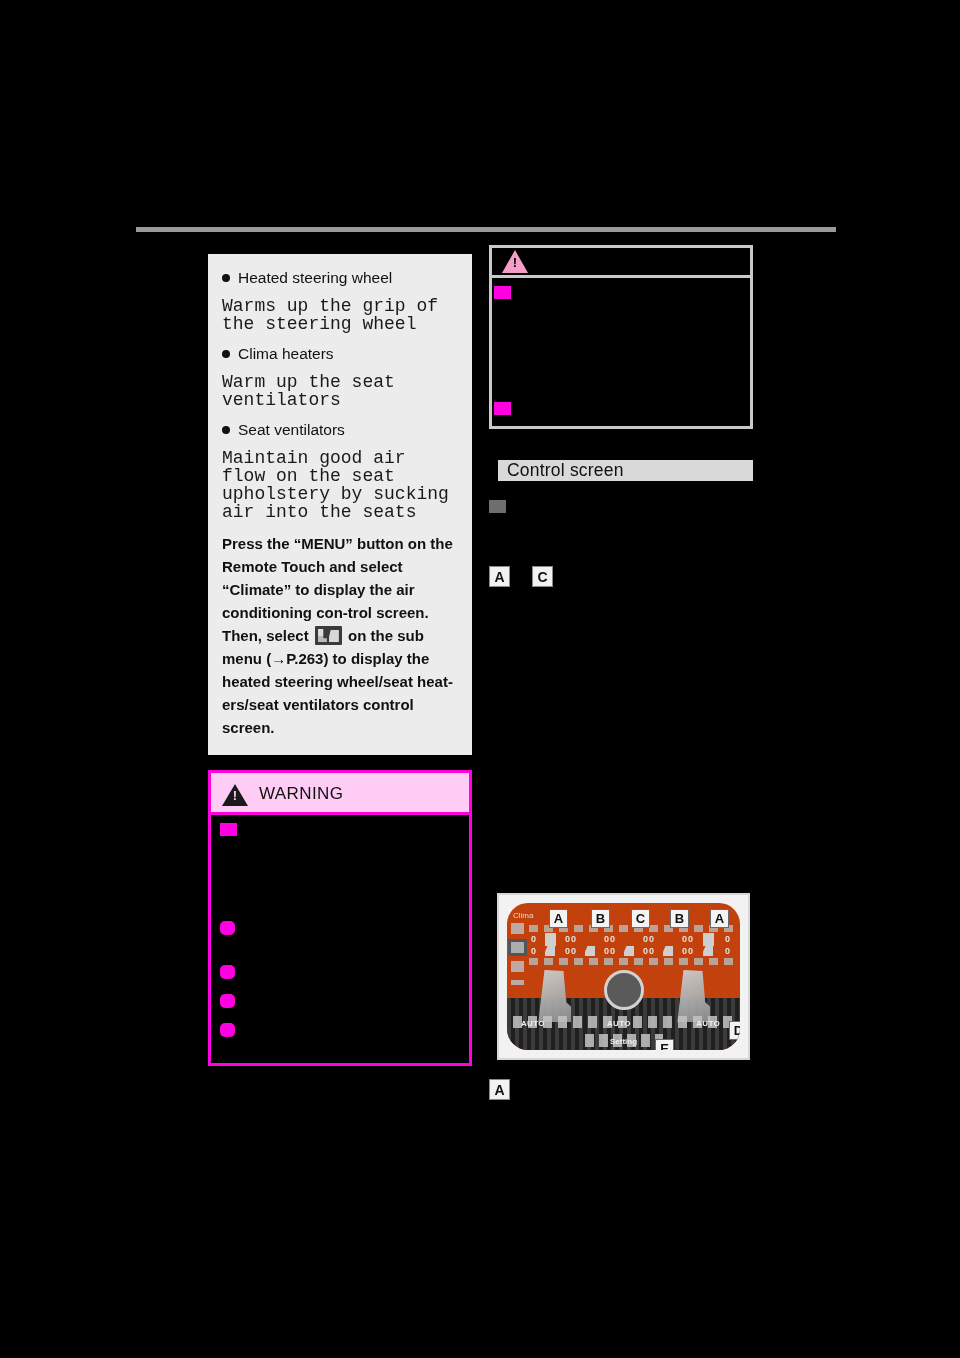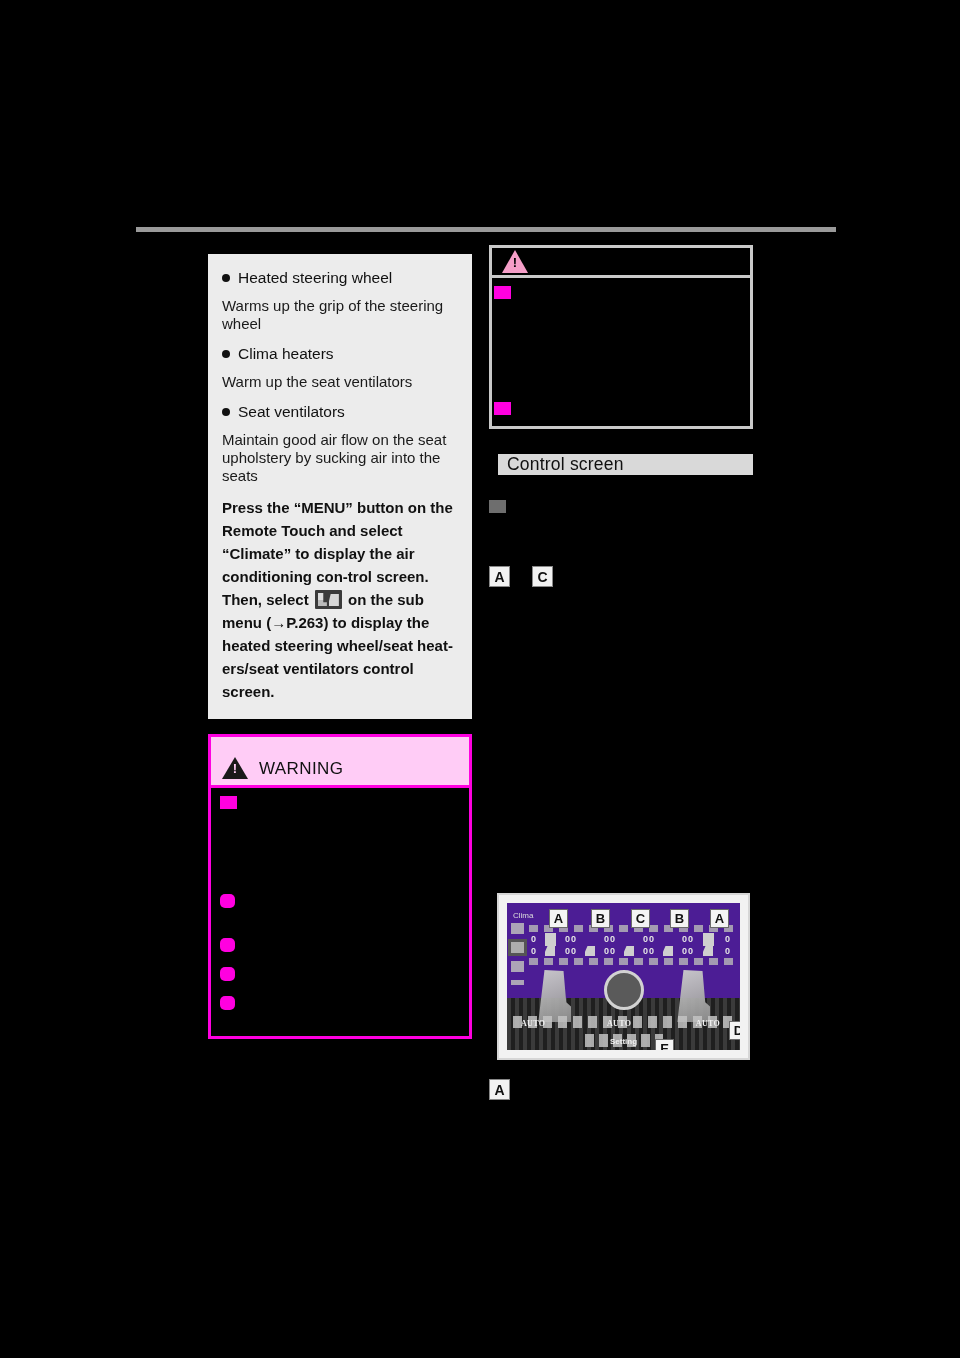--- a/index.html
+++ b/index.html
@@ -36,21 +36,21 @@
   }
   .bullet-line{
     display:flex;align-items:flex-start;gap:8px;
     font-size:15.5px;line-height:20px;margin:0 0 9px 0;
   }
   .bullet-line .dot{
     width:8px;height:8px;border-radius:50%;background:#111;
     flex:0 0 8px;margin-top:6px;
   }
   .desc{
-    font-size:15px;line-height:18px;margin:0 0 11px 0;color:#1a1a1a;
+    font-size:18px;line-height:18px;margin:0 0 11px 0;color:#1a1a1a;font-family:Liberation Mono, monospace;
   }
   .bodystrong{
     font-weight:bold;font-size:15px;line-height:23px;margin:4px 0 0 0;
   }
   .inline-icon{
     display:inline-block;width:27px;height:19px;vertical-align:-4px;
     background:#3b3b3b;border-radius:1px;position:relative;margin:0 2px;
   }
   .inline-icon .seat{
     position:absolute;left:3px;top:3px;width:9px;height:13px;
@@ -64,22 +64,22 @@
   }
 
   
   .warn-box{
     margin-top:15px;
     border:3px solid #ff00e0;
     background:#000;
     box-sizing:border-box;
   }
   .warn-head{
-    background:#ffccf6;display:flex;align-items:flex-end;gap:11px;
-    padding:20px 11px 6px 11px;
+    background:#ffccf6;display:flex;align-items:flex-start;gap:11px;
+    padding:11px 11px 6px 11px;
     border-bottom:3px solid #ff00e0;
   }
   .warn-head .tri{
     width:0;height:0;border-left:13px solid transparent;
     border-right:13px solid transparent;border-bottom:22px solid #1a1a1a;
     position:relative;
   }
   .warn-head .tri::after{
     content:"!";position:absolute;left:-3px;top:5px;width:6px;
     color:#ffccf6;font-size:13px;font-weight:bold;line-height:13px;
@@ -105,21 +105,21 @@
     border-right:13px solid transparent;border-bottom:23px solid #f59ec8;
     position:relative;
   }
   .notice-head .tri::after{
     content:"!";position:absolute;left:-3px;top:6px;width:6px;
     color:#000;font-size:13px;font-weight:bold;line-height:13px;text-align:center;
   }
   .notice-body{position:relative;height:148px;background:#000;}
 
   .sub-head{
-    margin-top:25px;display:flex;align-items:flex-start;height:33px;
+    margin-top:25px;display:flex;align-items:center;height:33px;
   }
   .sub-head .bar{width:9px;background:#7d7d7d;}
   .sub-head .lbl{
     flex:1;background:#d9d9d9;display:flex;align-items:center;
     padding-left:9px;font-size:17.5px;color:#111;letter-spacing:.2px;
   }
 
   .gray-sq{width:17px;height:13px;background:#6e6e6e;margin:13px 0 0 0;}
 
   .callout-row{margin-top:53px;display:flex;align-items:center;gap:22px;}
@@ -130,21 +130,21 @@
   }
 
   
   .figure{
     position:absolute;left:497px;top:893px;width:253px;height:167px;
     background:#f2f2f2;border:2px solid #d6d6d6;box-sizing:border-box;
     padding:8px;
   }
   .screen{
     position:relative;width:100%;height:100%;
-    background:#4c1d95;overflow:hidden;
+    background:#c2410c;overflow:hidden;border-radius:21px;
   }
   .screen .climaword{
     position:absolute;left:6px;top:8px;font-size:8px;color:#ddd;
   }
   .sidebar-ic{
     position:absolute;left:4px;width:13px;height:11px;
     background:#bdbdbd;opacity:.85;
   }
   .sidebar-hl{
     position:absolute;left:1px;top:36px;width:19px;height:17px;background:#555;
@@ -182,21 +182,20 @@
     background:repeating-linear-gradient(90deg,#3b3b3b 0 4px,#1f1f1f 4px 8px);
   }
   .autorow{
     position:absolute;left:6px;right:6px;bottom:22px;height:12px;
     background:repeating-linear-gradient(90deg,#c3c3c3 0 9px,transparent 9px 15px);
     opacity:.85;
   }
   .autotxt{
     position:absolute;bottom:22px;color:#f0f0f0;font-size:8px;font-weight:bold;
     letter-spacing:.3px;
-    font-family:Liberation Serif, serif;
   }
   .settingbar{
     position:absolute;left:50%;transform:translateX(-50%);bottom:3px;
     width:78px;height:13px;
     background:repeating-linear-gradient(90deg,#c3c3c3 0 9px,transparent 9px 14px);
     opacity:.85;
   }
   .settingtxt{
     position:absolute;left:50%;transform:translateX(-50%);bottom:4px;
     color:#f0f0f0;font-size:8px;font-weight:bold;

